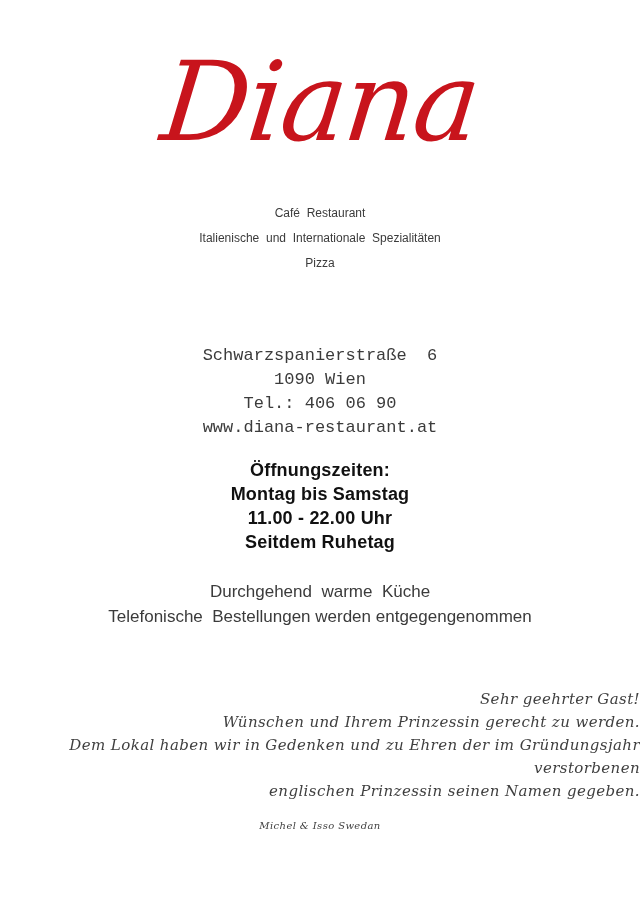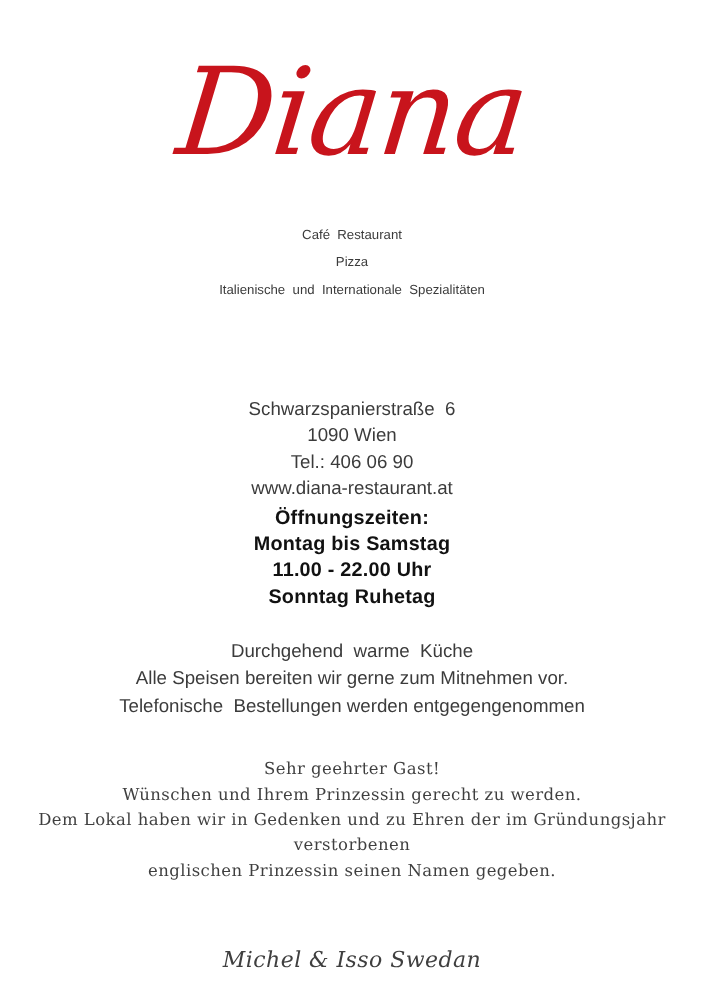--- a/index.html
+++ b/index.html
@@ -36,86 +36,88 @@
     transform: skewX(-6deg);
   }
   
   .subtitle {
     top: 201px;
     font-size: 12px;
     line-height: 25px;
   }
   
   .contact {
-    top: 360px;
+    top: 344px;
     font-size: 17px;
     line-height: 24px;
+    font-family: Liberation Mono, monospace;
   }
   
   .hours {
     top: 458px;
     font-size: 18px;
     line-height: 24px;
     font-weight: bold;
     letter-spacing: 0.2px;
     text-align: center;
   }
   
   .info {
     top: 579px;
     font-size: 17px;
     line-height: 25px;
   }
   
   .greeting {
     top: 688px;
     font-family: "DejaVu Serif", serif;
+    font-style: italic;
     font-size: 15px;
     line-height: 23px;
     letter-spacing: 0.4px;
+    text-align: right;
   }
   
   .signature {
-    top: 860px;
+    top: 820px;
     font-family: "DejaVu Serif", serif;
     font-style: italic;
-    font-size: 20px;
+    font-size: 10px;
     letter-spacing: 0.4px;
   }
 </style>
 </head>
 <body>
 
 <div class="page">
 
   <div class="block logo" style="color: rgb(200, 20, 28);">Diana</div>
 
   <div class="block subtitle" style="color: rgb(59, 59, 59);">
     <div class="line">Café  Restaurant</div>
+    <div class="line">Italienische  und  Internationale  Spezialitäten</div>
     <div class="line">Pizza</div>
-    <div class="line">Italienische  und  Internationale  Spezialitäten</div>
   </div>
 
   <div class="block contact" style="color: rgb(59, 59, 59);">
     <div class="line">Schwarzspanierstraße  6</div>
     <div class="line">1090 Wien</div>
     <div class="line">Tel.: 406 06 90</div>
     <div class="line">www.diana-restaurant.at</div>
   </div>
 
   <div class="block hours" style="color: rgb(17, 17, 17);">
     <div class="line">Öffnungszeiten:</div>
     <div class="line">Montag bis Samstag</div>
     <div class="line">11.00 - 22.00 Uhr</div>
-    <div class="line">Sonntag Ruhetag</div>
+    <div class="line">Seitdem Ruhetag</div>
   </div>
 
   <div class="block info" style="color: rgb(59, 59, 59);">
     <div class="line">Durchgehend  warme  Küche</div>
-    <div class="line">Alle Speisen bereiten wir gerne zum Mitnehmen vor.</div>
     <div class="line">Telefonische  Bestellungen werden entgegengenommen</div>
   </div>
 
   <div class="block greeting" style="color: rgb(63, 63, 63);">
     <div class="line">Sehr geehrter Gast!</div>
     <div class="line">Wünschen und Ihrem Prinzessin gerecht zu werden.</div>
     <div class="line">Dem Lokal haben wir in Gedenken und zu Ehren der im Gründungsjahr verstorbenen</div>
     <div class="line">englischen Prinzessin seinen Namen gegeben.</div>
   </div>
 

